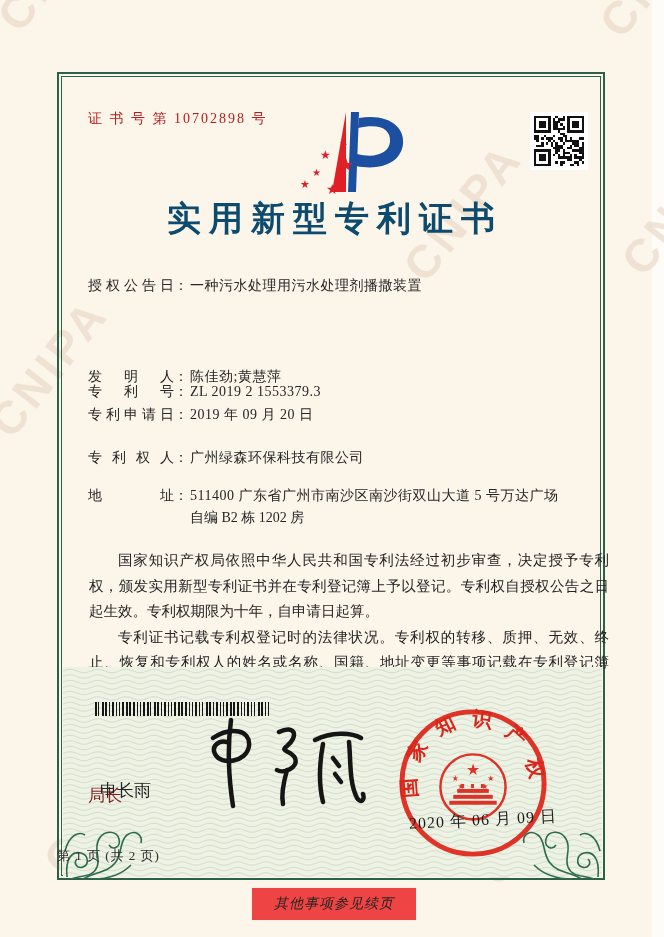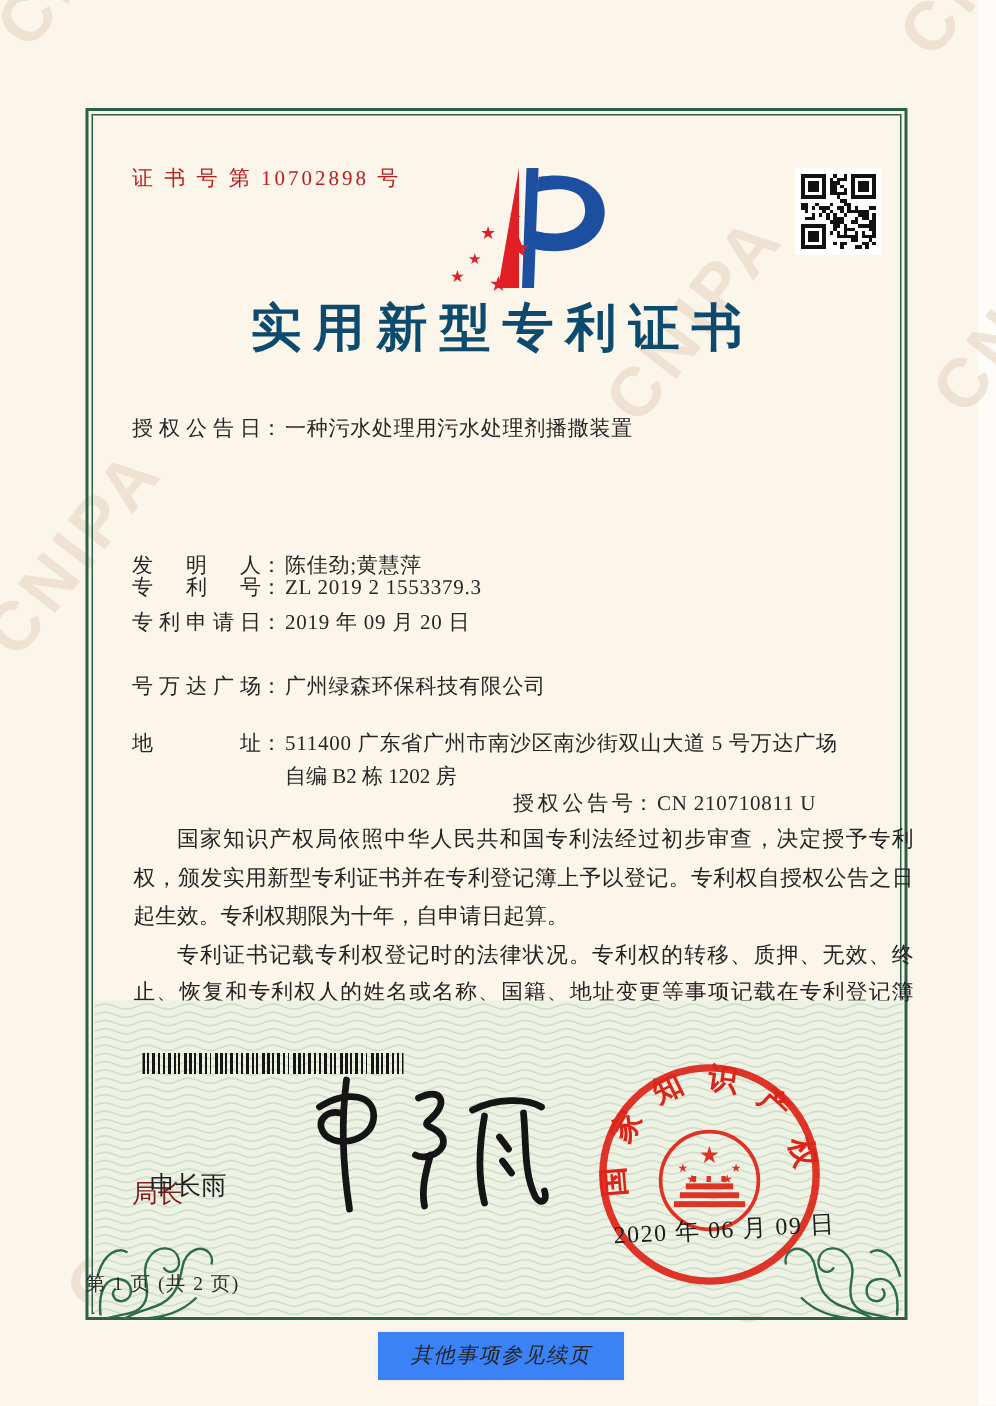--- a/index.html
+++ b/index.html
@@ -63,21 +63,21 @@
   .commissioner-name{position:absolute;left:100px;top:779px;font-size:17px;color:#222;z-index:4;}
   .signature{position:absolute;left:203px;top:710px;z-index:4;}
   .seal{position:absolute;left:394px;top:704px;z-index:4;}
   .sealdate{
     position:absolute;left:409px;top:810px;font-size:16px;letter-spacing:1px;
     color:#1c1c1c;transform:rotate(-3deg);z-index:5;white-space:nowrap;
   }
   .pagenum{position:absolute;left:57px;top:847px;width:548px;font-size:13px;letter-spacing:1px;color:#2b2b2b;z-index:4;}
   .flourish{position:absolute;z-index:4;}
   .notebox{
-    position:absolute;left:252px;top:888px;width:164px;height:32px;background:#3b82f6;
+    position:absolute;left:252px;top:888px;width:164px;height:32px;background:#ef4444;
     display:flex;align-items:center;justify-content:center;z-index:4;
     box-shadow:0 0 2px rgba(0,0,0,.08);
   }
   .notebox span{font-size:14px;font-style:italic;color:#242424;letter-spacing:1px;}
   .edge-right{position:absolute;right:0;top:0;width:12px;height:937px;background:#fdfcf8;z-index:0;}
 </style>
 </head>
 <body>
 
 <div class="edge-right"></div>
@@ -139,29 +139,26 @@
   <div class="fieldrow" style="top:320px;margin-top:48px;">
     <span class="lbl">发明人</span><span class="colon">：</span><span class="val">陈佳劲;黄慧萍</span>
   </div>
   <div class="fieldrow" style="top:383px;">
     <span class="lbl">专利号</span><span class="colon">：</span><span class="val">ZL 2019 2 1553379.3</span>
   </div>
   <div class="fieldrow" style="top:406px;">
     <span class="lbl">专利申请日</span><span class="colon">：</span><span class="val">2019 年 09 月 20 日</span>
   </div>
   <div class="fieldrow" style="top:449px;">
-    <span class="lbl">号万达广场</span><span class="colon">：</span><span class="val">广州绿森环保科技有限公司</span>
+    <span class="lbl">专利权人</span><span class="colon">：</span><span class="val">广州绿森环保科技有限公司</span>
   </div>
   <div class="fieldrow" style="top:487px;">
     <span class="lbl">地址</span><span class="colon">：</span><span class="val">511400 广东省广州市南沙区南沙街双山大道 5 号万达广场</span>
   </div>
   <div class="addr2">自编 B2 栋 1202 房</div>
-  <div class="grant2">
-    <span class="lbl">授权公告号</span><span class="colon">：</span><span class="val">CN 210710811 U</span>
-  </div>
 
   <div class="bodytext">
     <p>国家知识产权局依照中华人民共和国专利法经过初步审查，决定授予专利权，颁发实用新型专利证书并在专利登记簿上予以登记。专利权自授权公告之日起生效。专利权期限为十年，自申请日起算。</p>
     <p>专利证书记载专利权登记时的法律状况。专利权的转移、质押、无效、终止、恢复和专利权人的姓名或名称、国籍、地址变更等事项记载在专利登记簿上。</p>
   </div>
 
   <div class="guill">
     <svg class="waves" width="539" height="210">
       <path id="wave-path" fill="none" stroke="#d2dfca" stroke-width="1" d="M0 4 q7 -3.5 14 0 t 14 0 q7 -3.5 14 0 t 14 0 q7 -3.5 14 0 t 14 0 q7 -3.5 14 0 t 14 0 q7 -3.5 14 0 t 14 0 q7 -3.5 14 0 t 14 0 q7 -3.5 14 0 t 14 0 q7 -3.5 14 0 t 14 0 q7 -3.5 14 0 t 14 0 q7 -3.5 14 0 t 14 0 q7 -3.5 14 0 t 14 0 q7 -3.5 14 0 t 14 0 q7 -3.5 14 0 t 14 0 q7 -3.5 14 0 t 14 0 q7 -3.5 14 0 t 14 0 q7 -3.5 14 0 t 14 0 q7 -3.5 14 0 t 14 0 q7 -3.5 14 0 t 14 0 q7 -3.5 14 0 t 14 0 q7 -3.5 14 0 t 14 0M0 9.5 q7 -3.5 14 0 t 14 0 q7 -3.5 14 0 t 14 0 q7 -3.5 14 0 t 14 0 q7 -3.5 14 0 t 14 0 q7 -3.5 14 0 t 14 0 q7 -3.5 14 0 t 14 0 q7 -3.5 14 0 t 14 0 q7 -3.5 14 0 t 14 0 q7 -3.5 14 0 t 14 0 q7 -3.5 14 0 t 14 0 q7 -3.5 14 0 t 14 0 q7 -3.5 14 0 t 14 0 q7 -3.5 14 0 t 14 0 q7 -3.5 14 0 t 14 0 q7 -3.5 14 0 t 14 0 q7 -3.5 14 0 t 14 0 q7 -3.5 14 0 t 14 0 q7 -3.5 14 0 t 14 0 q7 -3.5 14 0 t 14 0 q7 -3.5 14 0 t 14 0M0 15 q7 -3.5 14 0 t 14 0 q7 -3.5 14 0 t 14 0 q7 -3.5 14 0 t 14 0 q7 -3.5 14 0 t 14 0 q7 -3.5 14 0 t 14 0 q7 -3.5 14 0 t 14 0 q7 -3.5 14 0 t 14 0 q7 -3.5 14 0 t 14 0 q7 -3.5 14 0 t 14 0 q7 -3.5 14 0 t 14 0 q7 -3.5 14 0 t 14 0 q7 -3.5 14 0 t 14 0 q7 -3.5 14 0 t 14 0 q7 -3.5 14 0 t 14 0 q7 -3.5 14 0 t 14 0 q7 -3.5 14 0 t 14 0 q7 -3.5 14 0 t 14 0 q7 -3.5 14 0 t 14 0 q7 -3.5 14 0 t 14 0 q7 -3.5 14 0 t 14 0M0 20.5 q7 -3.5 14 0 t 14 0 q7 -3.5 14 0 t 14 0 q7 -3.5 14 0 t 14 0 q7 -3.5 14 0 t 14 0 q7 -3.5 14 0 t 14 0 q7 -3.5 14 0 t 14 0 q7 -3.5 14 0 t 14 0 q7 -3.5 14 0 t 14 0 q7 -3.5 14 0 t 14 0 q7 -3.5 14 0 t 14 0 q7 -3.5 14 0 t 14 0 q7 -3.5 14 0 t 14 0 q7 -3.5 14 0 t 14 0 q7 -3.5 14 0 t 14 0 q7 -3.5 14 0 t 14 0 q7 -3.5 14 0 t 14 0 q7 -3.5 14 0 t 14 0 q7 -3.5 14 0 t 14 0 q7 -3.5 14 0 t 14 0 q7 -3.5 14 0 t 14 0M0 26 q7 -3.5 14 0 t 14 0 q7 -3.5 14 0 t 14 0 q7 -3.5 14 0 t 14 0 q7 -3.5 14 0 t 14 0 q7 -3.5 14 0 t 14 0 q7 -3.5 14 0 t 14 0 q7 -3.5 14 0 t 14 0 q7 -3.5 14 0 t 14 0 q7 -3.5 14 0 t 14 0 q7 -3.5 14 0 t 14 0 q7 -3.5 14 0 t 14 0 q7 -3.5 14 0 t 14 0 q7 -3.5 14 0 t 14 0 q7 -3.5 14 0 t 14 0 q7 -3.5 14 0 t 14 0 q7 -3.5 14 0 t 14 0 q7 -3.5 14 0 t 14 0 q7 -3.5 14 0 t 14 0 q7 -3.5 14 0 t 14 0 q7 -3.5 14 0 t 14 0M0 31.5 q7 -3.5 14 0 t 14 0 q7 -3.5 14 0 t 14 0 q7 -3.5 14 0 t 14 0 q7 -3.5 14 0 t 14 0 q7 -3.5 14 0 t 14 0 q7 -3.5 14 0 t 14 0 q7 -3.5 14 0 t 14 0 q7 -3.5 14 0 t 14 0 q7 -3.5 14 0 t 14 0 q7 -3.5 14 0 t 14 0 q7 -3.5 14 0 t 14 0 q7 -3.5 14 0 t 14 0 q7 -3.5 14 0 t 14 0 q7 -3.5 14 0 t 14 0 q7 -3.5 14 0 t 14 0 q7 -3.5 14 0 t 14 0 q7 -3.5 14 0 t 14 0 q7 -3.5 14 0 t 14 0 q7 -3.5 14 0 t 14 0 q7 -3.5 14 0 t 14 0M0 37 q7 -3.5 14 0 t 14 0 q7 -3.5 14 0 t 14 0 q7 -3.5 14 0 t 14 0 q7 -3.5 14 0 t 14 0 q7 -3.5 14 0 t 14 0 q7 -3.5 14 0 t 14 0 q7 -3.5 14 0 t 14 0 q7 -3.5 14 0 t 14 0 q7 -3.5 14 0 t 14 0 q7 -3.5 14 0 t 14 0 q7 -3.5 14 0 t 14 0 q7 -3.5 14 0 t 14 0 q7 -3.5 14 0 t 14 0 q7 -3.5 14 0 t 14 0 q7 -3.5 14 0 t 14 0 q7 -3.5 14 0 t 14 0 q7 -3.5 14 0 t 14 0 q7 -3.5 14 0 t 14 0 q7 -3.5 14 0 t 14 0 q7 -3.5 14 0 t 14 0M0 42.5 q7 -3.5 14 0 t 14 0 q7 -3.5 14 0 t 14 0 q7 -3.5 14 0 t 14 0 q7 -3.5 14 0 t 14 0 q7 -3.5 14 0 t 14 0 q7 -3.5 14 0 t 14 0 q7 -3.5 14 0 t 14 0 q7 -3.5 14 0 t 14 0 q7 -3.5 14 0 t 14 0 q7 -3.5 14 0 t 14 0 q7 -3.5 14 0 t 14 0 q7 -3.5 14 0 t 14 0 q7 -3.5 14 0 t 14 0 q7 -3.5 14 0 t 14 0 q7 -3.5 14 0 t 14 0 q7 -3.5 14 0 t 14 0 q7 -3.5 14 0 t 14 0 q7 -3.5 14 0 t 14 0 q7 -3.5 14 0 t 14 0 q7 -3.5 14 0 t 14 0M0 48 q7 -3.5 14 0 t 14 0 q7 -3.5 14 0 t 14 0 q7 -3.5 14 0 t 14 0 q7 -3.5 14 0 t 14 0 q7 -3.5 14 0 t 14 0 q7 -3.5 14 0 t 14 0 q7 -3.5 14 0 t 14 0 q7 -3.5 14 0 t 14 0 q7 -3.5 14 0 t 14 0 q7 -3.5 14 0 t 14 0 q7 -3.5 14 0 t 14 0 q7 -3.5 14 0 t 14 0 q7 -3.5 14 0 t 14 0 q7 -3.5 14 0 t 14 0 q7 -3.5 14 0 t 14 0 q7 -3.5 14 0 t 14 0 q7 -3.5 14 0 t 14 0 q7 -3.5 14 0 t 14 0 q7 -3.5 14 0 t 14 0 q7 -3.5 14 0 t 14 0M0 53.5 q7 -3.5 14 0 t 14 0 q7 -3.5 14 0 t 14 0 q7 -3.5 14 0 t 14 0 q7 -3.5 14 0 t 14 0 q7 -3.5 14 0 t 14 0 q7 -3.5 14 0 t 14 0 q7 -3.5 14 0 t 14 0 q7 -3.5 14 0 t 14 0 q7 -3.5 14 0 t 14 0 q7 -3.5 14 0 t 14 0 q7 -3.5 14 0 t 14 0 q7 -3.5 14 0 t 14 0 q7 -3.5 14 0 t 14 0 q7 -3.5 14 0 t 14 0 q7 -3.5 14 0 t 14 0 q7 -3.5 14 0 t 14 0 q7 -3.5 14 0 t 14 0 q7 -3.5 14 0 t 14 0 q7 -3.5 14 0 t 14 0 q7 -3.5 14 0 t 14 0M0 59 q7 -3.5 14 0 t 14 0 q7 -3.5 14 0 t 14 0 q7 -3.5 14 0 t 14 0 q7 -3.5 14 0 t 14 0 q7 -3.5 14 0 t 14 0 q7 -3.5 14 0 t 14 0 q7 -3.5 14 0 t 14 0 q7 -3.5 14 0 t 14 0 q7 -3.5 14 0 t 14 0 q7 -3.5 14 0 t 14 0 q7 -3.5 14 0 t 14 0 q7 -3.5 14 0 t 14 0 q7 -3.5 14 0 t 14 0 q7 -3.5 14 0 t 14 0 q7 -3.5 14 0 t 14 0 q7 -3.5 14 0 t 14 0 q7 -3.5 14 0 t 14 0 q7 -3.5 14 0 t 14 0 q7 -3.5 14 0 t 14 0 q7 -3.5 14 0 t 14 0M0 64.5 q7 -3.5 14 0 t 14 0 q7 -3.5 14 0 t 14 0 q7 -3.5 14 0 t 14 0 q7 -3.5 14 0 t 14 0 q7 -3.5 14 0 t 14 0 q7 -3.5 14 0 t 14 0 q7 -3.5 14 0 t 14 0 q7 -3.5 14 0 t 14 0 q7 -3.5 14 0 t 14 0 q7 -3.5 14 0 t 14 0 q7 -3.5 14 0 t 14 0 q7 -3.5 14 0 t 14 0 q7 -3.5 14 0 t 14 0 q7 -3.5 14 0 t 14 0 q7 -3.5 14 0 t 14 0 q7 -3.5 14 0 t 14 0 q7 -3.5 14 0 t 14 0 q7 -3.5 14 0 t 14 0 q7 -3.5 14 0 t 14 0 q7 -3.5 14 0 t 14 0M0 70 q7 -3.5 14 0 t 14 0 q7 -3.5 14 0 t 14 0 q7 -3.5 14 0 t 14 0 q7 -3.5 14 0 t 14 0 q7 -3.5 14 0 t 14 0 q7 -3.5 14 0 t 14 0 q7 -3.5 14 0 t 14 0 q7 -3.5 14 0 t 14 0 q7 -3.5 14 0 t 14 0 q7 -3.5 14 0 t 14 0 q7 -3.5 14 0 t 14 0 q7 -3.5 14 0 t 14 0 q7 -3.5 14 0 t 14 0 q7 -3.5 14 0 t 14 0 q7 -3.5 14 0 t 14 0 q7 -3.5 14 0 t 14 0 q7 -3.5 14 0 t 14 0 q7 -3.5 14 0 t 14 0 q7 -3.5 14 0 t 14 0 q7 -3.5 14 0 t 14 0M0 75.5 q7 -3.5 14 0 t 14 0 q7 -3.5 14 0 t 14 0 q7 -3.5 14 0 t 14 0 q7 -3.5 14 0 t 14 0 q7 -3.5 14 0 t 14 0 q7 -3.5 14 0 t 14 0 q7 -3.5 14 0 t 14 0 q7 -3.5 14 0 t 14 0 q7 -3.5 14 0 t 14 0 q7 -3.5 14 0 t 14 0 q7 -3.5 14 0 t 14 0 q7 -3.5 14 0 t 14 0 q7 -3.5 14 0 t 14 0 q7 -3.5 14 0 t 14 0 q7 -3.5 14 0 t 14 0 q7 -3.5 14 0 t 14 0 q7 -3.5 14 0 t 14 0 q7 -3.5 14 0 t 14 0 q7 -3.5 14 0 t 14 0 q7 -3.5 14 0 t 14 0M0 81 q7 -3.5 14 0 t 14 0 q7 -3.5 14 0 t 14 0 q7 -3.5 14 0 t 14 0 q7 -3.5 14 0 t 14 0 q7 -3.5 14 0 t 14 0 q7 -3.5 14 0 t 14 0 q7 -3.5 14 0 t 14 0 q7 -3.5 14 0 t 14 0 q7 -3.5 14 0 t 14 0 q7 -3.5 14 0 t 14 0 q7 -3.5 14 0 t 14 0 q7 -3.5 14 0 t 14 0 q7 -3.5 14 0 t 14 0 q7 -3.5 14 0 t 14 0 q7 -3.5 14 0 t 14 0 q7 -3.5 14 0 t 14 0 q7 -3.5 14 0 t 14 0 q7 -3.5 14 0 t 14 0 q7 -3.5 14 0 t 14 0 q7 -3.5 14 0 t 14 0M0 86.5 q7 -3.5 14 0 t 14 0 q7 -3.5 14 0 t 14 0 q7 -3.5 14 0 t 14 0 q7 -3.5 14 0 t 14 0 q7 -3.5 14 0 t 14 0 q7 -3.5 14 0 t 14 0 q7 -3.5 14 0 t 14 0 q7 -3.5 14 0 t 14 0 q7 -3.5 14 0 t 14 0 q7 -3.5 14 0 t 14 0 q7 -3.5 14 0 t 14 0 q7 -3.5 14 0 t 14 0 q7 -3.5 14 0 t 14 0 q7 -3.5 14 0 t 14 0 q7 -3.5 14 0 t 14 0 q7 -3.5 14 0 t 14 0 q7 -3.5 14 0 t 14 0 q7 -3.5 14 0 t 14 0 q7 -3.5 14 0 t 14 0 q7 -3.5 14 0 t 14 0M0 92 q7 -3.5 14 0 t 14 0 q7 -3.5 14 0 t 14 0 q7 -3.5 14 0 t 14 0 q7 -3.5 14 0 t 14 0 q7 -3.5 14 0 t 14 0 q7 -3.5 14 0 t 14 0 q7 -3.5 14 0 t 14 0 q7 -3.5 14 0 t 14 0 q7 -3.5 14 0 t 14 0 q7 -3.5 14 0 t 14 0 q7 -3.5 14 0 t 14 0 q7 -3.5 14 0 t 14 0 q7 -3.5 14 0 t 14 0 q7 -3.5 14 0 t 14 0 q7 -3.5 14 0 t 14 0 q7 -3.5 14 0 t 14 0 q7 -3.5 14 0 t 14 0 q7 -3.5 14 0 t 14 0 q7 -3.5 14 0 t 14 0 q7 -3.5 14 0 t 14 0M0 97.5 q7 -3.5 14 0 t 14 0 q7 -3.5 14 0 t 14 0 q7 -3.5 14 0 t 14 0 q7 -3.5 14 0 t 14 0 q7 -3.5 14 0 t 14 0 q7 -3.5 14 0 t 14 0 q7 -3.5 14 0 t 14 0 q7 -3.5 14 0 t 14 0 q7 -3.5 14 0 t 14 0 q7 -3.5 14 0 t 14 0 q7 -3.5 14 0 t 14 0 q7 -3.5 14 0 t 14 0 q7 -3.5 14 0 t 14 0 q7 -3.5 14 0 t 14 0 q7 -3.5 14 0 t 14 0 q7 -3.5 14 0 t 14 0 q7 -3.5 14 0 t 14 0 q7 -3.5 14 0 t 14 0 q7 -3.5 14 0 t 14 0 q7 -3.5 14 0 t 14 0M0 103 q7 -3.5 14 0 t 14 0 q7 -3.5 14 0 t 14 0 q7 -3.5 14 0 t 14 0 q7 -3.5 14 0 t 14 0 q7 -3.5 14 0 t 14 0 q7 -3.5 14 0 t 14 0 q7 -3.5 14 0 t 14 0 q7 -3.5 14 0 t 14 0 q7 -3.5 14 0 t 14 0 q7 -3.5 14 0 t 14 0 q7 -3.5 14 0 t 14 0 q7 -3.5 14 0 t 14 0 q7 -3.5 14 0 t 14 0 q7 -3.5 14 0 t 14 0 q7 -3.5 14 0 t 14 0 q7 -3.5 14 0 t 14 0 q7 -3.5 14 0 t 14 0 q7 -3.5 14 0 t 14 0 q7 -3.5 14 0 t 14 0 q7 -3.5 14 0 t 14 0M0 108.5 q7 -3.5 14 0 t 14 0 q7 -3.5 14 0 t 14 0 q7 -3.5 14 0 t 14 0 q7 -3.5 14 0 t 14 0 q7 -3.5 14 0 t 14 0 q7 -3.5 14 0 t 14 0 q7 -3.5 14 0 t 14 0 q7 -3.5 14 0 t 14 0 q7 -3.5 14 0 t 14 0 q7 -3.5 14 0 t 14 0 q7 -3.5 14 0 t 14 0 q7 -3.5 14 0 t 14 0 q7 -3.5 14 0 t 14 0 q7 -3.5 14 0 t 14 0 q7 -3.5 14 0 t 14 0 q7 -3.5 14 0 t 14 0 q7 -3.5 14 0 t 14 0 q7 -3.5 14 0 t 14 0 q7 -3.5 14 0 t 14 0 q7 -3.5 14 0 t 14 0M0 114 q7 -3.5 14 0 t 14 0 q7 -3.5 14 0 t 14 0 q7 -3.5 14 0 t 14 0 q7 -3.5 14 0 t 14 0 q7 -3.5 14 0 t 14 0 q7 -3.5 14 0 t 14 0 q7 -3.5 14 0 t 14 0 q7 -3.5 14 0 t 14 0 q7 -3.5 14 0 t 14 0 q7 -3.5 14 0 t 14 0 q7 -3.5 14 0 t 14 0 q7 -3.5 14 0 t 14 0 q7 -3.5 14 0 t 14 0 q7 -3.5 14 0 t 14 0 q7 -3.5 14 0 t 14 0 q7 -3.5 14 0 t 14 0 q7 -3.5 14 0 t 14 0 q7 -3.5 14 0 t 14 0 q7 -3.5 14 0 t 14 0 q7 -3.5 14 0 t 14 0M0 119.5 q7 -3.5 14 0 t 14 0 q7 -3.5 14 0 t 14 0 q7 -3.5 14 0 t 14 0 q7 -3.5 14 0 t 14 0 q7 -3.5 14 0 t 14 0 q7 -3.5 14 0 t 14 0 q7 -3.5 14 0 t 14 0 q7 -3.5 14 0 t 14 0 q7 -3.5 14 0 t 14 0 q7 -3.5 14 0 t 14 0 q7 -3.5 14 0 t 14 0 q7 -3.5 14 0 t 14 0 q7 -3.5 14 0 t 14 0 q7 -3.5 14 0 t 14 0 q7 -3.5 14 0 t 14 0 q7 -3.5 14 0 t 14 0 q7 -3.5 14 0 t 14 0 q7 -3.5 14 0 t 14 0 q7 -3.5 14 0 t 14 0 q7 -3.5 14 0 t 14 0M0 125 q7 -3.5 14 0 t 14 0 q7 -3.5 14 0 t 14 0 q7 -3.5 14 0 t 14 0 q7 -3.5 14 0 t 14 0 q7 -3.5 14 0 t 14 0 q7 -3.5 14 0 t 14 0 q7 -3.5 14 0 t 14 0 q7 -3.5 14 0 t 14 0 q7 -3.5 14 0 t 14 0 q7 -3.5 14 0 t 14 0 q7 -3.5 14 0 t 14 0 q7 -3.5 14 0 t 14 0 q7 -3.5 14 0 t 14 0 q7 -3.5 14 0 t 14 0 q7 -3.5 14 0 t 14 0 q7 -3.5 14 0 t 14 0 q7 -3.5 14 0 t 14 0 q7 -3.5 14 0 t 14 0 q7 -3.5 14 0 t 14 0 q7 -3.5 14 0 t 14 0M0 130.5 q7 -3.5 14 0 t 14 0 q7 -3.5 14 0 t 14 0 q7 -3.5 14 0 t 14 0 q7 -3.5 14 0 t 14 0 q7 -3.5 14 0 t 14 0 q7 -3.5 14 0 t 14 0 q7 -3.5 14 0 t 14 0 q7 -3.5 14 0 t 14 0 q7 -3.5 14 0 t 14 0 q7 -3.5 14 0 t 14 0 q7 -3.5 14 0 t 14 0 q7 -3.5 14 0 t 14 0 q7 -3.5 14 0 t 14 0 q7 -3.5 14 0 t 14 0 q7 -3.5 14 0 t 14 0 q7 -3.5 14 0 t 14 0 q7 -3.5 14 0 t 14 0 q7 -3.5 14 0 t 14 0 q7 -3.5 14 0 t 14 0 q7 -3.5 14 0 t 14 0M0 136 q7 -3.5 14 0 t 14 0 q7 -3.5 14 0 t 14 0 q7 -3.5 14 0 t 14 0 q7 -3.5 14 0 t 14 0 q7 -3.5 14 0 t 14 0 q7 -3.5 14 0 t 14 0 q7 -3.5 14 0 t 14 0 q7 -3.5 14 0 t 14 0 q7 -3.5 14 0 t 14 0 q7 -3.5 14 0 t 14 0 q7 -3.5 14 0 t 14 0 q7 -3.5 14 0 t 14 0 q7 -3.5 14 0 t 14 0 q7 -3.5 14 0 t 14 0 q7 -3.5 14 0 t 14 0 q7 -3.5 14 0 t 14 0 q7 -3.5 14 0 t 14 0 q7 -3.5 14 0 t 14 0 q7 -3.5 14 0 t 14 0 q7 -3.5 14 0 t 14 0M0 141.5 q7 -3.5 14 0 t 14 0 q7 -3.5 14 0 t 14 0 q7 -3.5 14 0 t 14 0 q7 -3.5 14 0 t 14 0 q7 -3.5 14 0 t 14 0 q7 -3.5 14 0 t 14 0 q7 -3.5 14 0 t 14 0 q7 -3.5 14 0 t 14 0 q7 -3.5 14 0 t 14 0 q7 -3.5 14 0 t 14 0 q7 -3.5 14 0 t 14 0 q7 -3.5 14 0 t 14 0 q7 -3.5 14 0 t 14 0 q7 -3.5 14 0 t 14 0 q7 -3.5 14 0 t 14 0 q7 -3.5 14 0 t 14 0 q7 -3.5 14 0 t 14 0 q7 -3.5 14 0 t 14 0 q7 -3.5 14 0 t 14 0 q7 -3.5 14 0 t 14 0M0 147 q7 -3.5 14 0 t 14 0 q7 -3.5 14 0 t 14 0 q7 -3.5 14 0 t 14 0 q7 -3.5 14 0 t 14 0 q7 -3.5 14 0 t 14 0 q7 -3.5 14 0 t 14 0 q7 -3.5 14 0 t 14 0 q7 -3.5 14 0 t 14 0 q7 -3.5 14 0 t 14 0 q7 -3.5 14 0 t 14 0 q7 -3.5 14 0 t 14 0 q7 -3.5 14 0 t 14 0 q7 -3.5 14 0 t 14 0 q7 -3.5 14 0 t 14 0 q7 -3.5 14 0 t 14 0 q7 -3.5 14 0 t 14 0 q7 -3.5 14 0 t 14 0 q7 -3.5 14 0 t 14 0 q7 -3.5 14 0 t 14 0 q7 -3.5 14 0 t 14 0M0 152.5 q7 -3.5 14 0 t 14 0 q7 -3.5 14 0 t 14 0 q7 -3.5 14 0 t 14 0 q7 -3.5 14 0 t 14 0 q7 -3.5 14 0 t 14 0 q7 -3.5 14 0 t 14 0 q7 -3.5 14 0 t 14 0 q7 -3.5 14 0 t 14 0 q7 -3.5 14 0 t 14 0 q7 -3.5 14 0 t 14 0 q7 -3.5 14 0 t 14 0 q7 -3.5 14 0 t 14 0 q7 -3.5 14 0 t 14 0 q7 -3.5 14 0 t 14 0 q7 -3.5 14 0 t 14 0 q7 -3.5 14 0 t 14 0 q7 -3.5 14 0 t 14 0 q7 -3.5 14 0 t 14 0 q7 -3.5 14 0 t 14 0 q7 -3.5 14 0 t 14 0M0 158 q7 -3.5 14 0 t 14 0 q7 -3.5 14 0 t 14 0 q7 -3.5 14 0 t 14 0 q7 -3.5 14 0 t 14 0 q7 -3.5 14 0 t 14 0 q7 -3.5 14 0 t 14 0 q7 -3.5 14 0 t 14 0 q7 -3.5 14 0 t 14 0 q7 -3.5 14 0 t 14 0 q7 -3.5 14 0 t 14 0 q7 -3.5 14 0 t 14 0 q7 -3.5 14 0 t 14 0 q7 -3.5 14 0 t 14 0 q7 -3.5 14 0 t 14 0 q7 -3.5 14 0 t 14 0 q7 -3.5 14 0 t 14 0 q7 -3.5 14 0 t 14 0 q7 -3.5 14 0 t 14 0 q7 -3.5 14 0 t 14 0 q7 -3.5 14 0 t 14 0M0 163.5 q7 -3.5 14 0 t 14 0 q7 -3.5 14 0 t 14 0 q7 -3.5 14 0 t 14 0 q7 -3.5 14 0 t 14 0 q7 -3.5 14 0 t 14 0 q7 -3.5 14 0 t 14 0 q7 -3.5 14 0 t 14 0 q7 -3.5 14 0 t 14 0 q7 -3.5 14 0 t 14 0 q7 -3.5 14 0 t 14 0 q7 -3.5 14 0 t 14 0 q7 -3.5 14 0 t 14 0 q7 -3.5 14 0 t 14 0 q7 -3.5 14 0 t 14 0 q7 -3.5 14 0 t 14 0 q7 -3.5 14 0 t 14 0 q7 -3.5 14 0 t 14 0 q7 -3.5 14 0 t 14 0 q7 -3.5 14 0 t 14 0 q7 -3.5 14 0 t 14 0M0 169 q7 -3.5 14 0 t 14 0 q7 -3.5 14 0 t 14 0 q7 -3.5 14 0 t 14 0 q7 -3.5 14 0 t 14 0 q7 -3.5 14 0 t 14 0 q7 -3.5 14 0 t 14 0 q7 -3.5 14 0 t 14 0 q7 -3.5 14 0 t 14 0 q7 -3.5 14 0 t 14 0 q7 -3.5 14 0 t 14 0 q7 -3.5 14 0 t 14 0 q7 -3.5 14 0 t 14 0 q7 -3.5 14 0 t 14 0 q7 -3.5 14 0 t 14 0 q7 -3.5 14 0 t 14 0 q7 -3.5 14 0 t 14 0 q7 -3.5 14 0 t 14 0 q7 -3.5 14 0 t 14 0 q7 -3.5 14 0 t 14 0 q7 -3.5 14 0 t 14 0M0 174.5 q7 -3.5 14 0 t 14 0 q7 -3.5 14 0 t 14 0 q7 -3.5 14 0 t 14 0 q7 -3.5 14 0 t 14 0 q7 -3.5 14 0 t 14 0 q7 -3.5 14 0 t 14 0 q7 -3.5 14 0 t 14 0 q7 -3.5 14 0 t 14 0 q7 -3.5 14 0 t 14 0 q7 -3.5 14 0 t 14 0 q7 -3.5 14 0 t 14 0 q7 -3.5 14 0 t 14 0 q7 -3.5 14 0 t 14 0 q7 -3.5 14 0 t 14 0 q7 -3.5 14 0 t 14 0 q7 -3.5 14 0 t 14 0 q7 -3.5 14 0 t 14 0 q7 -3.5 14 0 t 14 0 q7 -3.5 14 0 t 14 0 q7 -3.5 14 0 t 14 0M0 180 q7 -3.5 14 0 t 14 0 q7 -3.5 14 0 t 14 0 q7 -3.5 14 0 t 14 0 q7 -3.5 14 0 t 14 0 q7 -3.5 14 0 t 14 0 q7 -3.5 14 0 t 14 0 q7 -3.5 14 0 t 14 0 q7 -3.5 14 0 t 14 0 q7 -3.5 14 0 t 14 0 q7 -3.5 14 0 t 14 0 q7 -3.5 14 0 t 14 0 q7 -3.5 14 0 t 14 0 q7 -3.5 14 0 t 14 0 q7 -3.5 14 0 t 14 0 q7 -3.5 14 0 t 14 0 q7 -3.5 14 0 t 14 0 q7 -3.5 14 0 t 14 0 q7 -3.5 14 0 t 14 0 q7 -3.5 14 0 t 14 0 q7 -3.5 14 0 t 14 0M0 185.5 q7 -3.5 14 0 t 14 0 q7 -3.5 14 0 t 14 0 q7 -3.5 14 0 t 14 0 q7 -3.5 14 0 t 14 0 q7 -3.5 14 0 t 14 0 q7 -3.5 14 0 t 14 0 q7 -3.5 14 0 t 14 0 q7 -3.5 14 0 t 14 0 q7 -3.5 14 0 t 14 0 q7 -3.5 14 0 t 14 0 q7 -3.5 14 0 t 14 0 q7 -3.5 14 0 t 14 0 q7 -3.5 14 0 t 14 0 q7 -3.5 14 0 t 14 0 q7 -3.5 14 0 t 14 0 q7 -3.5 14 0 t 14 0 q7 -3.5 14 0 t 14 0 q7 -3.5 14 0 t 14 0 q7 -3.5 14 0 t 14 0 q7 -3.5 14 0 t 14 0M0 191 q7 -3.5 14 0 t 14 0 q7 -3.5 14 0 t 14 0 q7 -3.5 14 0 t 14 0 q7 -3.5 14 0 t 14 0 q7 -3.5 14 0 t 14 0 q7 -3.5 14 0 t 14 0 q7 -3.5 14 0 t 14 0 q7 -3.5 14 0 t 14 0 q7 -3.5 14 0 t 14 0 q7 -3.5 14 0 t 14 0 q7 -3.5 14 0 t 14 0 q7 -3.5 14 0 t 14 0 q7 -3.5 14 0 t 14 0 q7 -3.5 14 0 t 14 0 q7 -3.5 14 0 t 14 0 q7 -3.5 14 0 t 14 0 q7 -3.5 14 0 t 14 0 q7 -3.5 14 0 t 14 0 q7 -3.5 14 0 t 14 0 q7 -3.5 14 0 t 14 0M0 196.5 q7 -3.5 14 0 t 14 0 q7 -3.5 14 0 t 14 0 q7 -3.5 14 0 t 14 0 q7 -3.5 14 0 t 14 0 q7 -3.5 14 0 t 14 0 q7 -3.5 14 0 t 14 0 q7 -3.5 14 0 t 14 0 q7 -3.5 14 0 t 14 0 q7 -3.5 14 0 t 14 0 q7 -3.5 14 0 t 14 0 q7 -3.5 14 0 t 14 0 q7 -3.5 14 0 t 14 0 q7 -3.5 14 0 t 14 0 q7 -3.5 14 0 t 14 0 q7 -3.5 14 0 t 14 0 q7 -3.5 14 0 t 14 0 q7 -3.5 14 0 t 14 0 q7 -3.5 14 0 t 14 0 q7 -3.5 14 0 t 14 0 q7 -3.5 14 0 t 14 0M0 202 q7 -3.5 14 0 t 14 0 q7 -3.5 14 0 t 14 0 q7 -3.5 14 0 t 14 0 q7 -3.5 14 0 t 14 0 q7 -3.5 14 0 t 14 0 q7 -3.5 14 0 t 14 0 q7 -3.5 14 0 t 14 0 q7 -3.5 14 0 t 14 0 q7 -3.5 14 0 t 14 0 q7 -3.5 14 0 t 14 0 q7 -3.5 14 0 t 14 0 q7 -3.5 14 0 t 14 0 q7 -3.5 14 0 t 14 0 q7 -3.5 14 0 t 14 0 q7 -3.5 14 0 t 14 0 q7 -3.5 14 0 t 14 0 q7 -3.5 14 0 t 14 0 q7 -3.5 14 0 t 14 0 q7 -3.5 14 0 t 14 0 q7 -3.5 14 0 t 14 0M0 207.5 q7 -3.5 14 0 t 14 0 q7 -3.5 14 0 t 14 0 q7 -3.5 14 0 t 14 0 q7 -3.5 14 0 t 14 0 q7 -3.5 14 0 t 14 0 q7 -3.5 14 0 t 14 0 q7 -3.5 14 0 t 14 0 q7 -3.5 14 0 t 14 0 q7 -3.5 14 0 t 14 0 q7 -3.5 14 0 t 14 0 q7 -3.5 14 0 t 14 0 q7 -3.5 14 0 t 14 0 q7 -3.5 14 0 t 14 0 q7 -3.5 14 0 t 14 0 q7 -3.5 14 0 t 14 0 q7 -3.5 14 0 t 14 0 q7 -3.5 14 0 t 14 0 q7 -3.5 14 0 t 14 0 q7 -3.5 14 0 t 14 0 q7 -3.5 14 0 t 14 0"></path>
     </svg>

